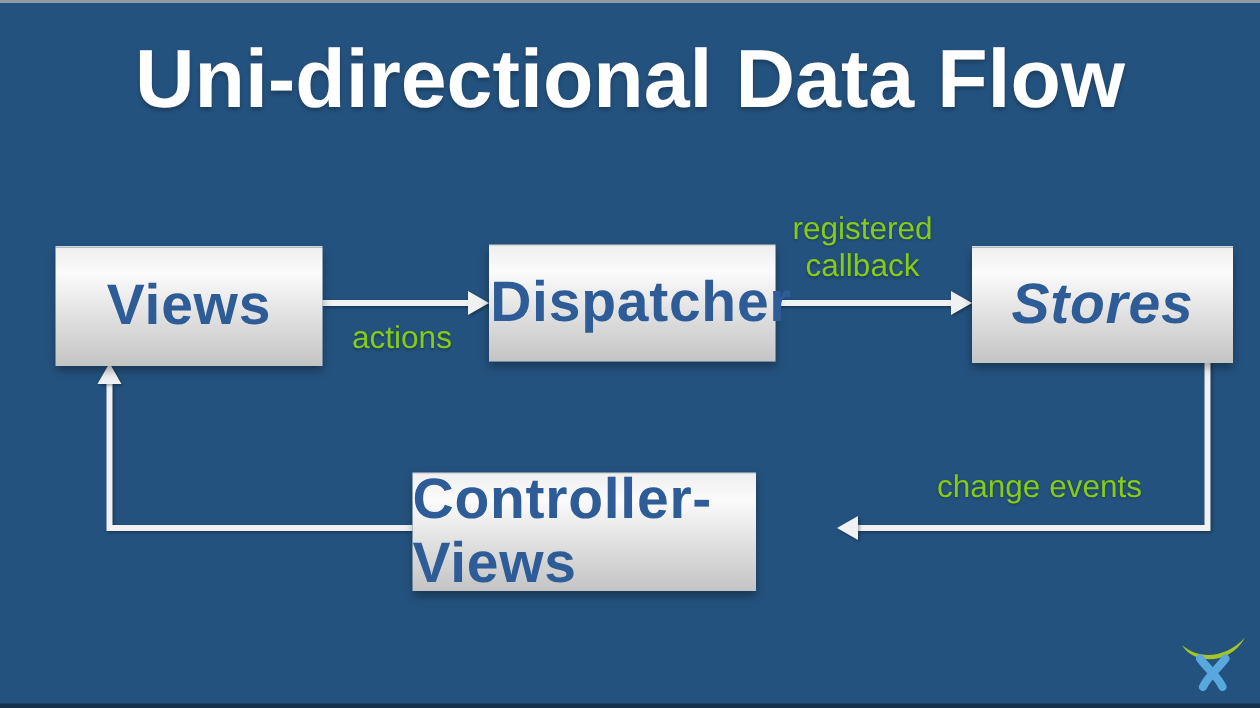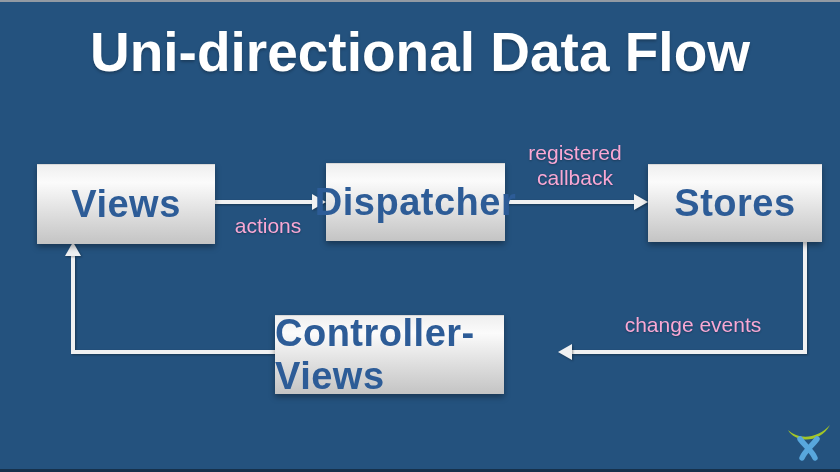--- a/index.html
+++ b/index.html
@@ -48,26 +48,26 @@
     display:flex;align-items:center;justify-content:center;
     background:linear-gradient(180deg,#EFEFEF 0%,#FBFBFB 22%,#DEDEDE 62%,#C4C4C4 100%);
     border-top:1px solid #D8D8D8;
     box-shadow:0 3px 6px rgba(0,0,0,0.35);
     color:#2D5C97;
     font-size:38px;
     font-weight:bold;
     letter-spacing:0.5px;
   }
   .node-views{left:37px;top:164px;width:178px;height:79px;}
-  .node-dispatcher{left:326px;top:163px;width:179px;height:77px;}
-  .node-stores{left:648px;top:164px;width:174px;height:77px;}
+  .node-dispatcher{left:326px;top:163px;width:179px;height:77px;padding-left:12px;}
+  .node-stores{left:648px;top:164px;width:174px;height:77px;font-style:italic;}
   .node-controller{left:275px;top:315px;width:229px;height:78px;align-items:center;}
   .edge-label{
     position:absolute;
-    color:#f9a8d4;
+    color:#84cc16;
     font-size:21px;
     line-height:1.18;
     text-align:center;
     text-shadow:0 1px 2px rgba(0,0,0,0.3);
   }
   .label-actions{left:198px;top:170px;width:140px;margin-top:44px;}
   .label-registered{left:500px;top:141px;width:150px;}
   .label-change{left:608px;top:313px;width:170px;}
   .label-event{left:74px;top:313px;width:170px;}
   .logo{

